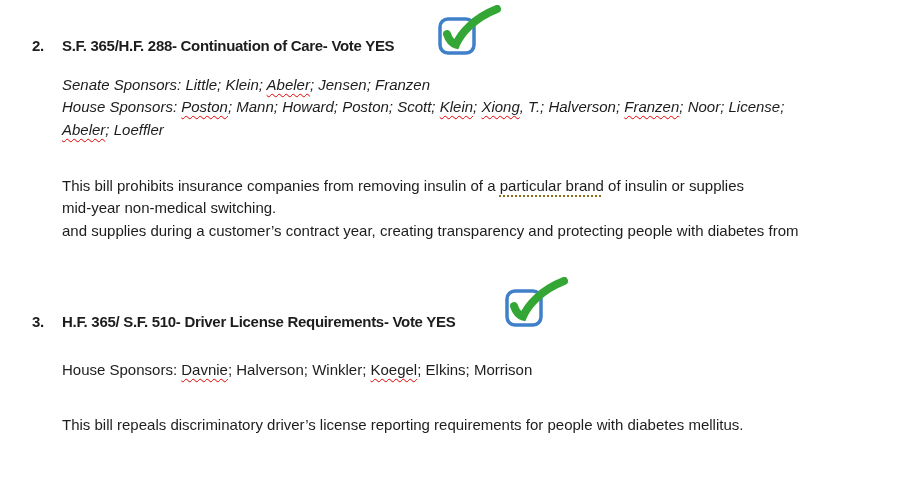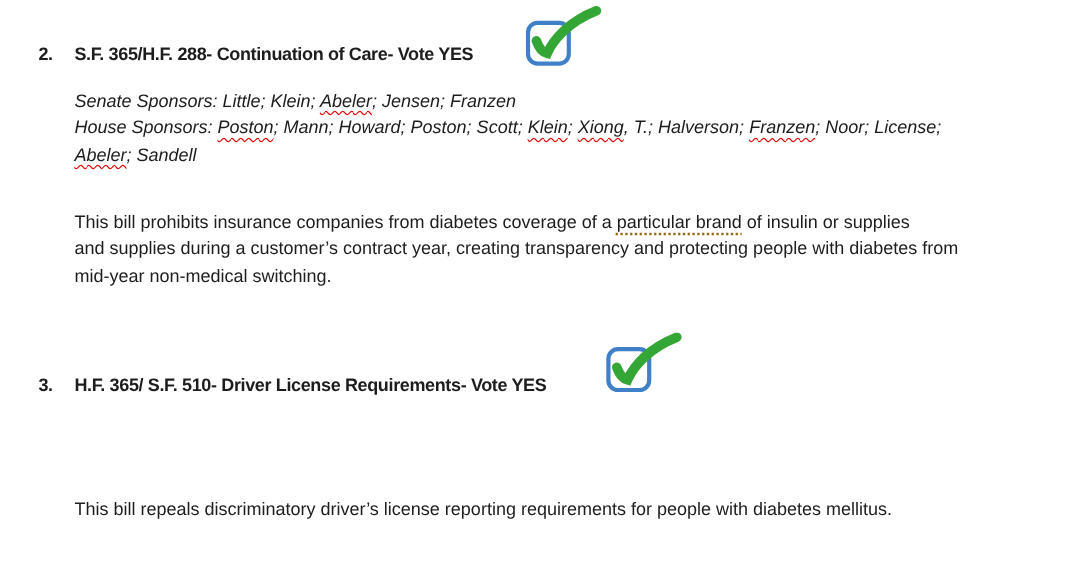--- a/index.html
+++ b/index.html
@@ -62,34 +62,35 @@
   <div id="bills">
       <section class="bill b0">
         <div class="heading"><span class="num">2.</span><span class="title">S.F. 365/H.F. 288- Continuation of Care- Vote YES</span></div>
         <span class="icon"><svg viewBox="0 0 66 54" width="66" height="54" aria-hidden="true">
             <rect x="4" y="14" width="34" height="34" rx="8" fill="#ffffff" stroke="#3f80c9" stroke-width="3.5"></rect>
             <path d="M11 29 C13 35 16 38.5 20 39.5 C25 28 38 13 61 4" fill="none" stroke="#34a635" stroke-width="8" stroke-linecap="round"></path>
           </svg></span>
         <div class="sponsors">
           <div class="line"><span class="seg">Senate Sponsors: Little; Klein; </span><span class="seg spell">Abeler</span><span class="seg">; Jensen; Franzen</span></div>
           <div class="line"><span class="seg">House Sponsors: </span><span class="seg spell">Poston</span><span class="seg">; Mann; Howard; Poston; Scott; </span><span class="seg spell">Klein</span><span class="seg">; </span><span class="seg spell">Xiong</span><span class="seg">, T.; Halverson; </span><span class="seg spell">Franzen</span><span class="seg">; Noor; License;</span></div>
-          <div class="line"><span class="seg spell">Abeler</span><span class="seg">; Sandell</span></div>
+          <div class="line"><span class="seg spell">Abeler</span><span class="seg">; Loeffler</span></div>
         </div>
         <div class="desc">
-          <div class="line"><span class="seg">This bill prohibits insurance companies from diabetes coverage of a </span><span class="seg refine">particular brand</span><span class="seg"> of insulin or supplies</span></div>
+          <div class="line"><span class="seg">This bill prohibits insurance companies from removing insulin of a </span><span class="seg refine">particular brand</span><span class="seg"> of insulin or supplies</span></div>
+          <div class="line"><span class="seg">mid-year non-medical switching.</span></div>
           <div class="line"><span class="seg">and supplies during a customer’s contract year, creating transparency and protecting people with diabetes from</span></div>
-          <div class="line"><span class="seg">mid-year non-medical switching.</span></div>
         </div>
       </section>
       <section class="bill b1">
         <div class="heading"><span class="num">3.</span><span class="title">H.F. 365/ S.F. 510- Driver License Requirements- Vote YES</span></div>
         <span class="icon"><svg viewBox="0 0 66 54" width="66" height="54" aria-hidden="true">
             <rect x="4" y="14" width="34" height="34" rx="8" fill="#ffffff" stroke="#3f80c9" stroke-width="3.5"></rect>
             <path d="M11 29 C13 35 16 38.5 20 39.5 C25 28 38 13 61 4" fill="none" stroke="#34a635" stroke-width="8" stroke-linecap="round"></path>
           </svg></span>
         <div class="sponsors">
+          <div class="line"><span class="seg">House Sponsors: </span><span class="seg spell">Davnie</span><span class="seg">; Halverson; Winkler; </span><span class="seg spell">Koegel</span><span class="seg">; Elkins; Morrison</span></div>
         </div>
         <div class="desc">
           <div class="line"><span class="seg">This bill repeals discriminatory driver’s license reporting requirements for people with diabetes mellitus.</span></div>
         </div>
       </section>
     </div>
 </div>
 
 </body></html>

